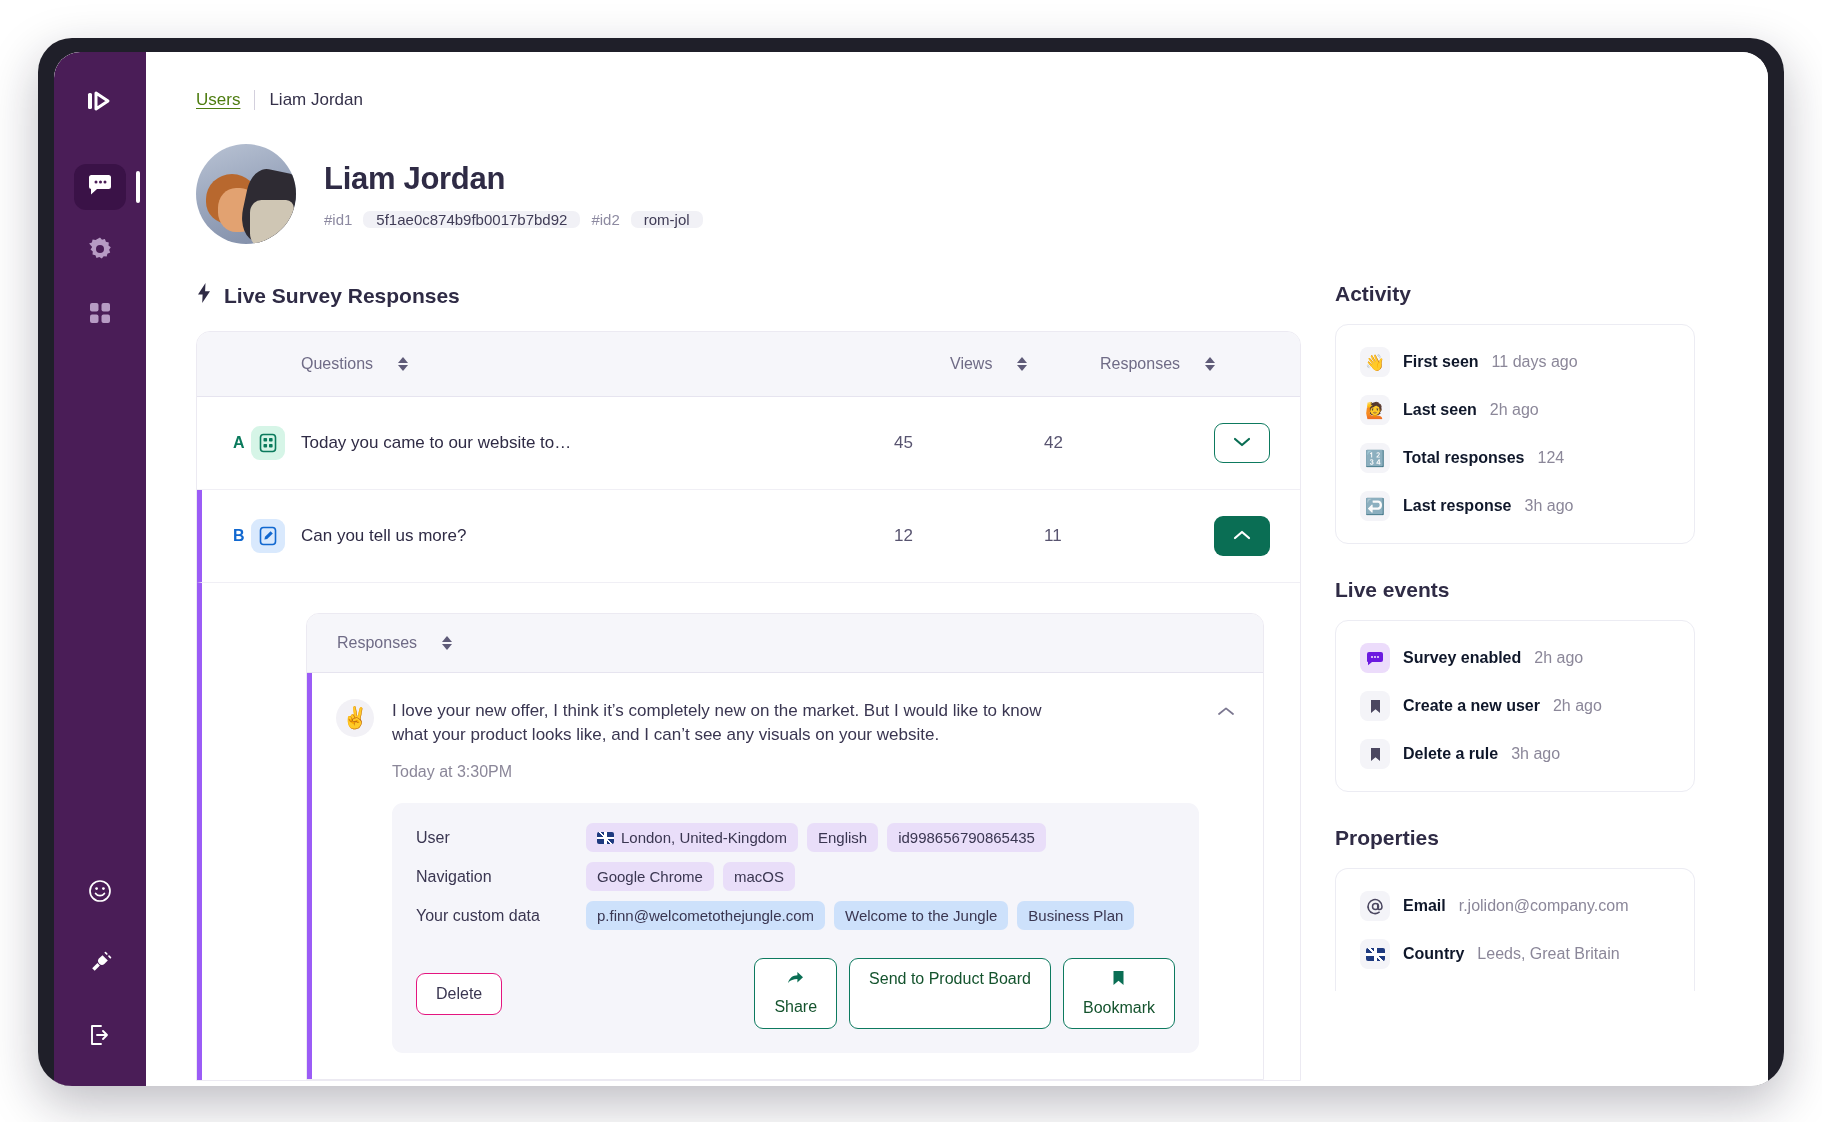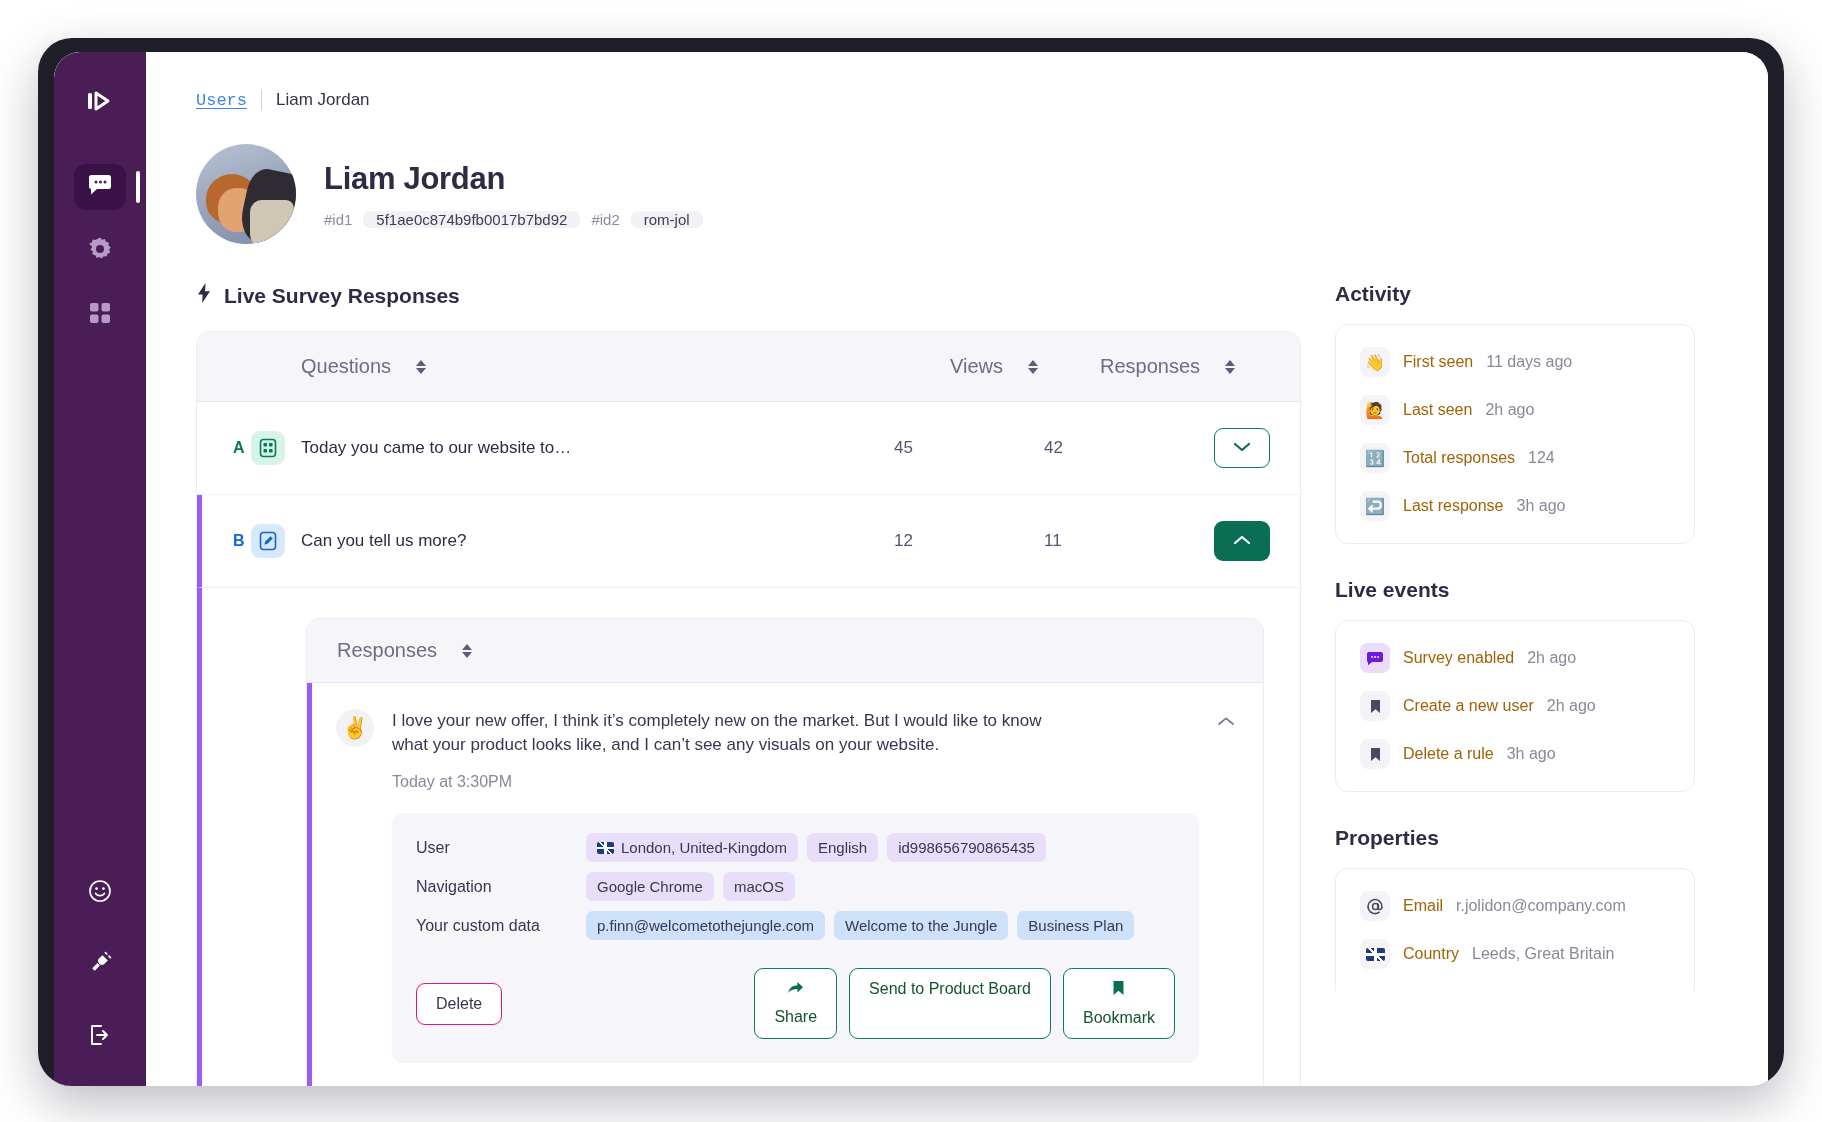--- a/index.html
+++ b/index.html
@@ -81,25 +81,24 @@
     position: relative;
   }
   .breadcrumb {
     display: flex; align-items: center;
     gap: 14px;
     font-size: 17px;
     color: #2f2b41;
     margin-bottom: 34px;
   }
   .breadcrumb .crumb-link {
-    color: #3b82f6;
+    color: #4d7c0f;
     text-decoration: underline;
     text-underline-offset: 3px;
     cursor: pointer;
-    font-family: Liberation Mono, monospace;
   }
   .breadcrumb .crumb-sep {
     width: 1px; height: 20px;
     background: #d3d0dd;
   }
   .breadcrumb .crumb-current { color: #35314a; }
 
   .profile {
     display: flex; align-items: center;
     gap: 28px;
@@ -167,21 +166,21 @@
     background: #ffffff;
     overflow: hidden;
   }
   .survey-head {
     display: flex; align-items: center;
     background: #f6f6fa;
     padding: 23px 30px 23px 104px;
     border-bottom: 1px solid #e6e4ef;
   }
   .th {
-    font-size: 20px; color: #6f6b86;
+    font-size: 16px; color: #6f6b86;
     display: flex; align-items: center; gap: 25px;
     cursor: pointer;
   }
   .th-questions { flex: 1 1 auto; }
   .th-views { width: 150px; }
   .th-responses { width: 170px; }
   .sort-ico { display: inline-flex; flex-direction: column; gap: 2px; }
   .sort-ico i {
     width: 0; height: 0;
     border-left: 5px solid transparent;
@@ -314,21 +313,21 @@
     margin-bottom: 18px;
   }
   .side-row:last-child { margin-bottom: 0; }
   .side-ico {
     width: 30px; height: 30px; border-radius: 8px;
     display: flex; align-items: center; justify-content: center;
     font-size: 16px; flex: none;
   }
   .side-ico.plain { background: #f4f4f8; }
   .side-ico.violet { background: #ecdcfb; }
-  .side-label { font-size: 16px; font-weight: normal; color: #a16207; }
+  .side-label { font-size: 16px; font-weight: bold; color: #0f172a; }
   .side-value { font-size: 16px; color: #8b8799; }
   .bookmark-ico svg { display: block; }
 </style>
 </head>
 <body>
 
 <div class="stage">
   <div class="device">
     <div class="screen">
 

